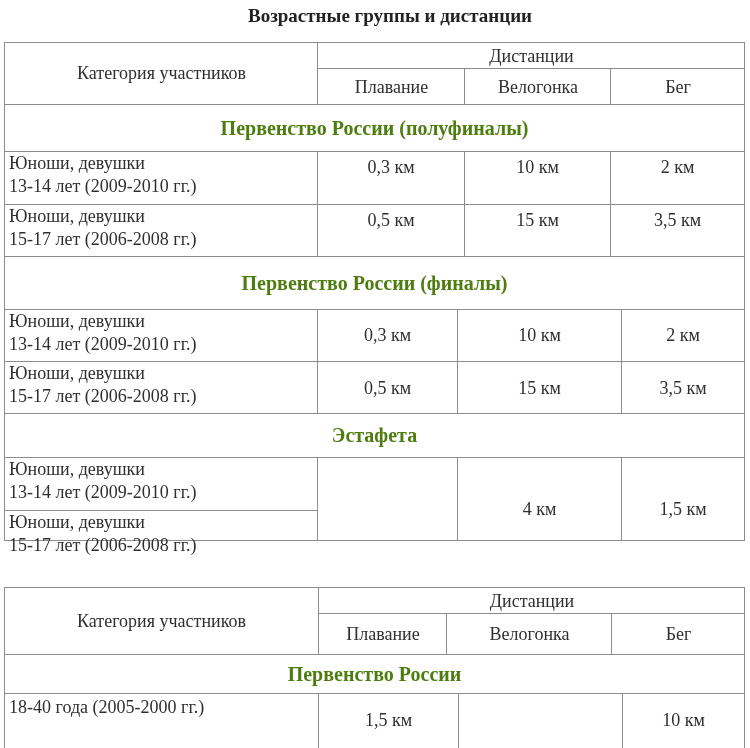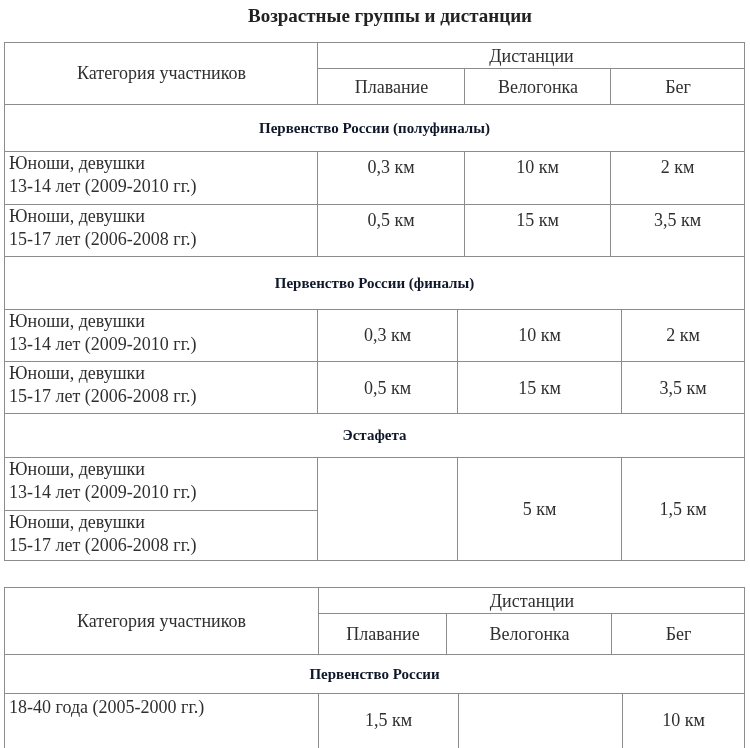--- a/index.html
+++ b/index.html
@@ -19,21 +19,21 @@
     border: 1px solid #8c8c8c; border-bottom: none;
   }
   .cell {
     position: absolute; box-sizing: border-box; font-size: 18px; color: #2f2f2f;
     line-height: 23px;
   }
   .vline { position: absolute; top: 0; bottom: 0; width: 1px; background: #8c8c8c; }
   .hline { position: absolute; height: 1px; background: #8c8c8c; }
   .center { display: flex; align-items: center; justify-content: center; text-align: center; }
   .section {
-    font-weight: bold; font-size: 15px; color: #0f172a;
+    font-weight: bold; font-size: 20px; color: #4d7c0f;
   }
   .cat { padding-left: 4px; }
   .val-top { text-align: center; padding-top: 4px; }
 </style>
 </head>
 <body>
 
 <div class="title">Возрастные группы и дистанции</div>
 
 <div class="tbl" style="top:42px; height:519px;">
@@ -93,39 +93,39 @@
 
     <div class="cell cat" style="left:0; top:105px; width:312px; height:52px;">
       <div>Юноши, девушки</div>
       <div>15-17 лет (2006-2008 гг.)</div>
     </div>
     <div class="cell center" style="left:313px; top:105px; width:139px; height:52px;">0,5 км</div>
     <div class="cell center" style="left:453px; top:105px; width:163px; height:52px;">15 км</div>
     <div class="cell center" style="left:617px; top:105px; width:122px; height:52px;">3,5 км</div>
   </div>
 
-  <div class="blk" style="top:371px; height:148px; border-bottom:1px solid #8c8c8c;">
+  <div class="blk" style="top:371px; height:128px; border-bottom:1px solid #8c8c8c;">
     <div class="cell center section" style="left:0; top:0; width:739px; height:43px;">Эстафета</div>
     <div class="hline" style="left:0; right:0; top:43px;"></div>
     <div class="vline" style="left:312px; top:44px;"></div>
     <div class="vline" style="left:452px; top:44px;"></div>
     <div class="vline" style="left:616px; top:44px;"></div>
 
     <div class="cell cat" style="left:0; top:44px; width:312px; height:52px;">
       <div>Юноши, девушки</div>
       <div>13-14 лет (2009-2010 гг.)</div>
     </div>
     <div class="hline" style="left:0; width:312px; top:96px;"></div>
 
     <div class="cell cat" style="left:0; top:97px; width:312px; height:50px;">
       <div>Юноши, девушки</div>
       <div>15-17 лет (2006-2008 гг.)</div>
     </div>
 
-    <div class="cell center" style="left:453px; top:44px; width:163px; height:103px;">5 км</div>
+    <div class="cell center" style="left:453px; top:44px; width:163px; height:103px;">4 км</div>
     <div class="cell center" style="left:617px; top:44px; width:122px; height:103px;">1,5 км</div>
   </div>
 </div>
 
 <div class="tbl" style="top:587px; height:159px;">
 
   <div class="blk" style="top:0; height:67px;">
     <div class="cell center" style="left:0; top:0; width:313px; height:66px;">Категория участников</div>
     <div class="vline" style="left:313px;"></div>
     <div class="cell center" style="left:314px; top:0; width:426px; height:26px;">Дистанции</div>

